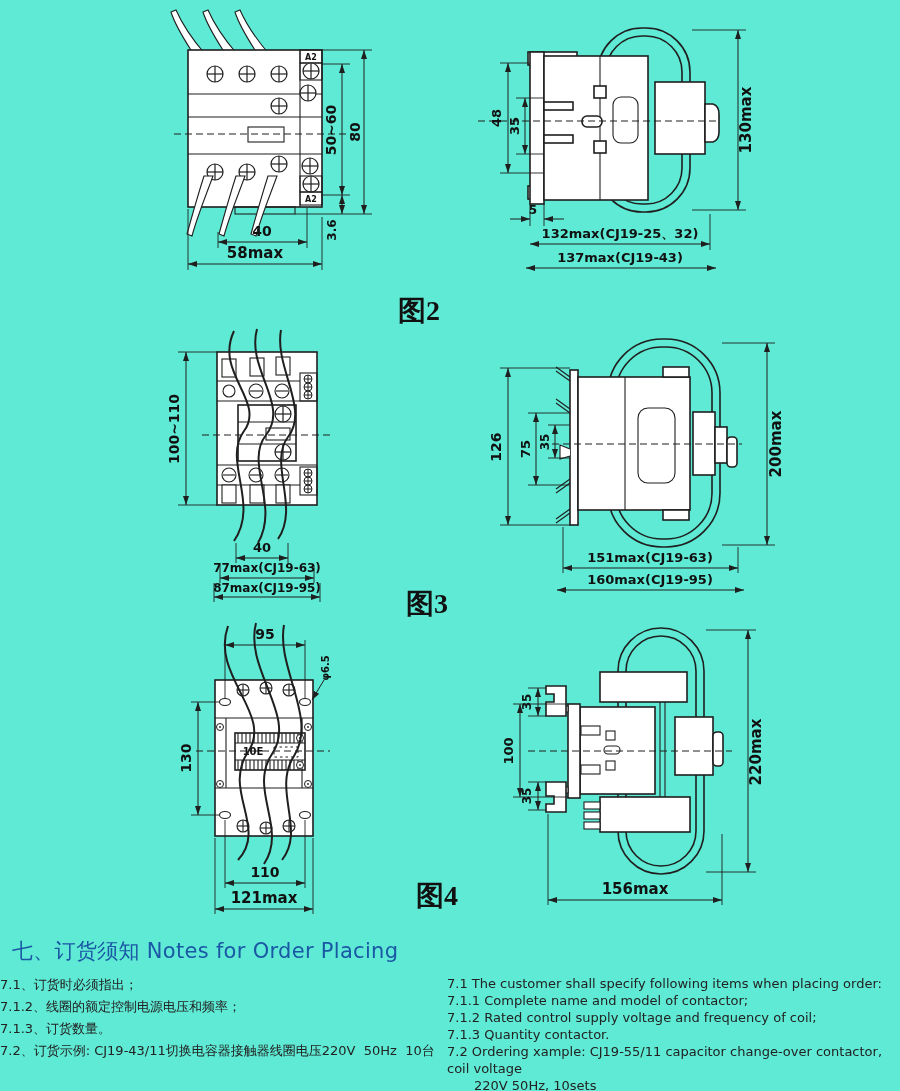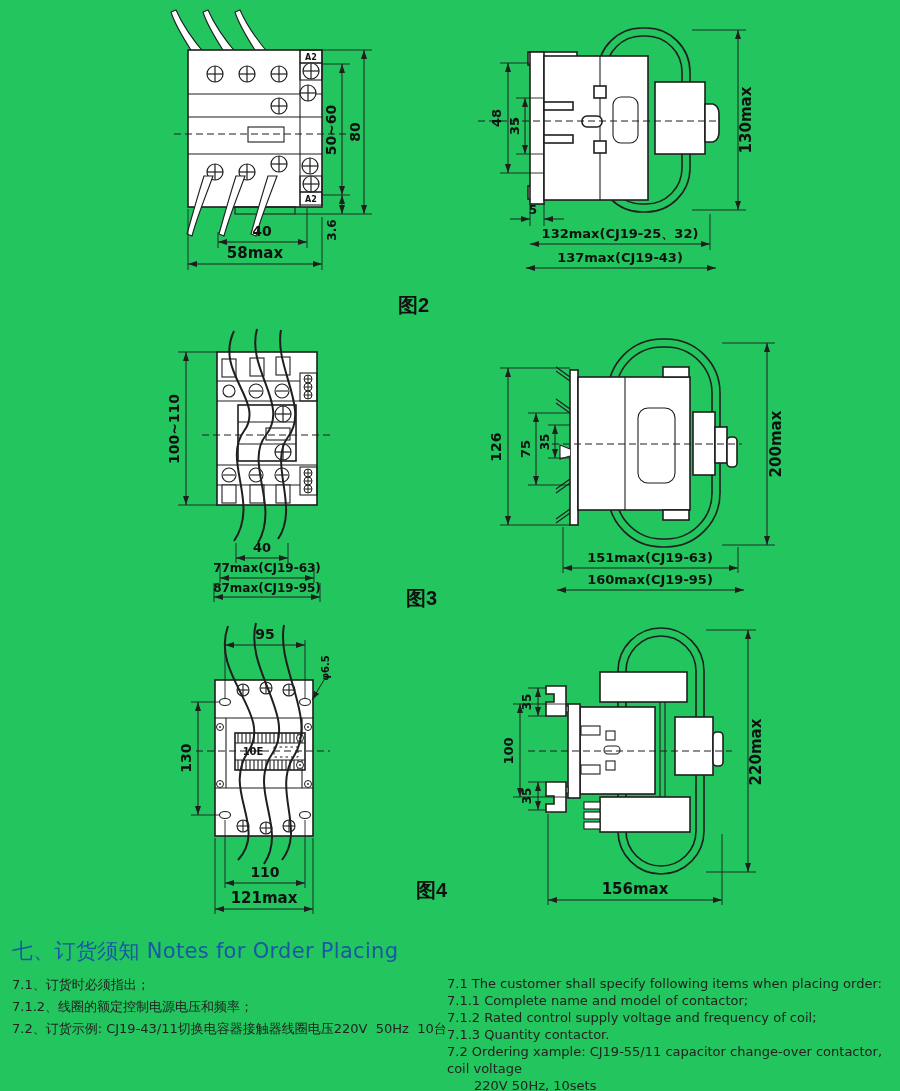--- a/index.html
+++ b/index.html
@@ -1,23 +1,23 @@
 <!DOCTYPE html>
 <html><head>
 <meta charset="utf-8">
 <style>
   html,body{margin:0;padding:0;background:#fff}
-  .page{position:relative;width:900px;height:1091px;background:#22c55e;
+  .page{position:relative;width:900px;height:1091px;background:#5eead4;
         font-family:"DejaVu Sans",sans-serif;overflow:hidden}
   .fig{position:absolute}
-  .cap{position:absolute;font-weight:bold;font-size:20px;color:#111;
-       font-family:Liberation Sans, sans-serif}
+  .cap{position:absolute;font-weight:bold;font-size:28px;color:#111;
+       font-family:Liberation Serif, serif}
   .heading{position:absolute;left:12px;top:937px;font-size:21px;font-weight:normal;
            color:#1a57a5;letter-spacing:.3px}
-  .cnlist{position:absolute;left:12px;top:974px;width:425px;font-size:13px;color:#222}
+  .cnlist{position:absolute;left:0;top:974px;width:425px;font-size:13px;color:#222}
   .cnlist div{line-height:22px;white-space:pre}
   .enlist{position:absolute;left:447px;top:975px;width:448px;font-size:13px;color:#222}
   .enlist div{line-height:17px}
   .enlist div:last-child{padding-left:27px}
   svg .ln{fill:none;stroke:#1f1f1f;stroke-width:1.6}
   svg .lnf{fill:#fff;stroke:#1f1f1f;stroke-width:1.6}
   svg .thin{fill:none;stroke:#1f1f1f;stroke-width:1.1}
   svg .thinf{fill:#fff;stroke:#1f1f1f;stroke-width:1.1}
   svg .wire{fill:none;stroke:#1f1f1f;stroke-width:2}
   svg .dim{stroke:#1f1f1f;stroke-width:1}
@@ -383,20 +383,21 @@
   </g>
 </svg>
 
 <div class="cap" style="left:416px;top:877px">图4</div>
 
 <div class="heading">七、订货须知 Notes for Order Placing</div>
 
 <div class="cnlist">
   <div>7.1、订货时必须指出；</div>
   <div>7.1.2、线圈的额定控制电源电压和频率；</div>
+  <div>7.1.3、订货数量。</div>
   <div>7.2、订货示例: CJ19-43/11切换电容器接触器线圈电压220V  50Hz  10台</div>
 </div>
 
 <div class="enlist">
   <div>7.1 The customer shall specify following items when placing order:</div>
   <div>7.1.1 Complete name and model of contactor;</div>
   <div>7.1.2 Rated control supply voltage and frequency of coil;</div>
   <div>7.1.3 Quantity contactor.</div>
   <div>7.2 Ordering xample: CJ19-55/11 capacitor change-over contactor, coil voltage</div>
   <div>220V 50Hz, 10sets</div>

